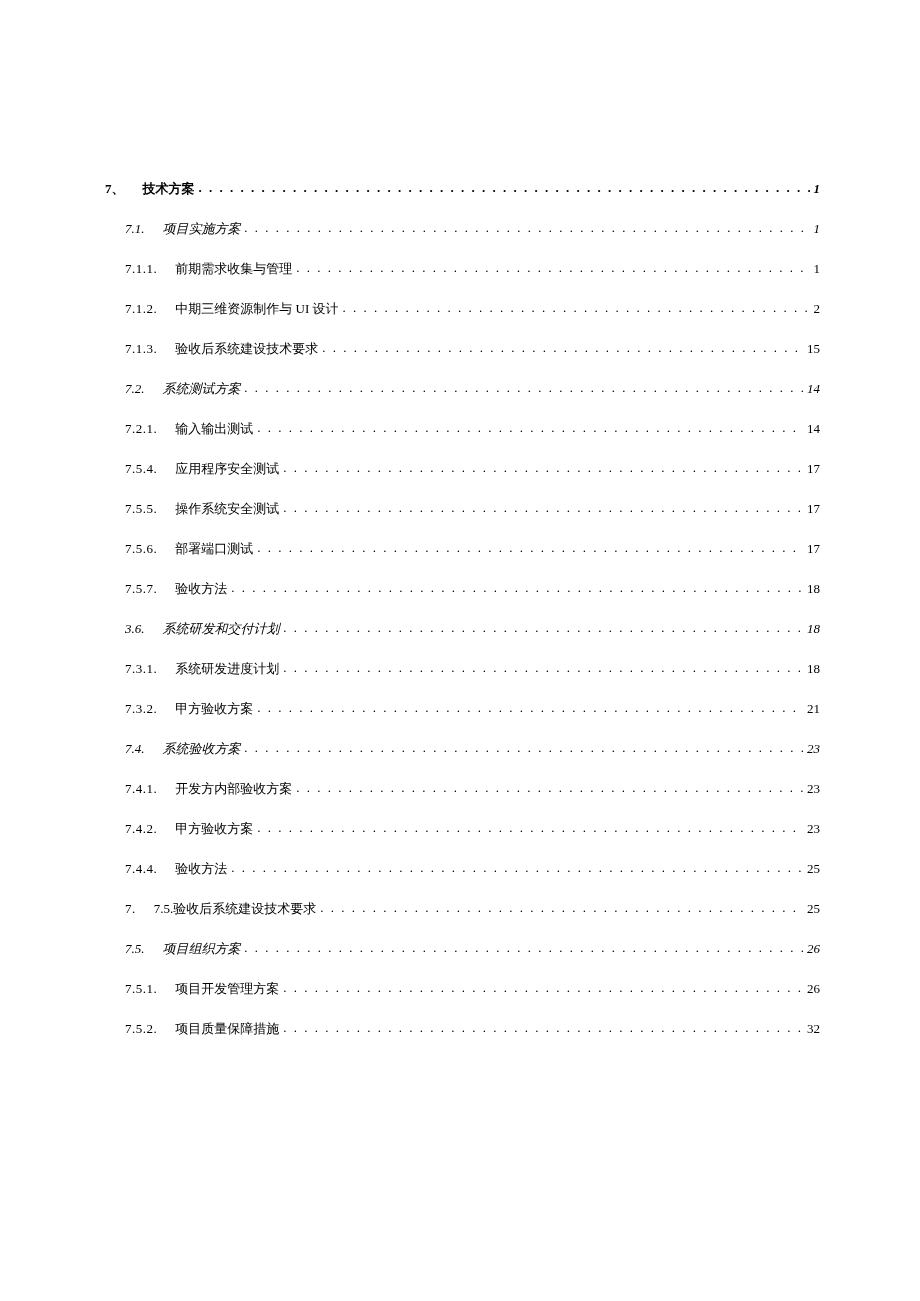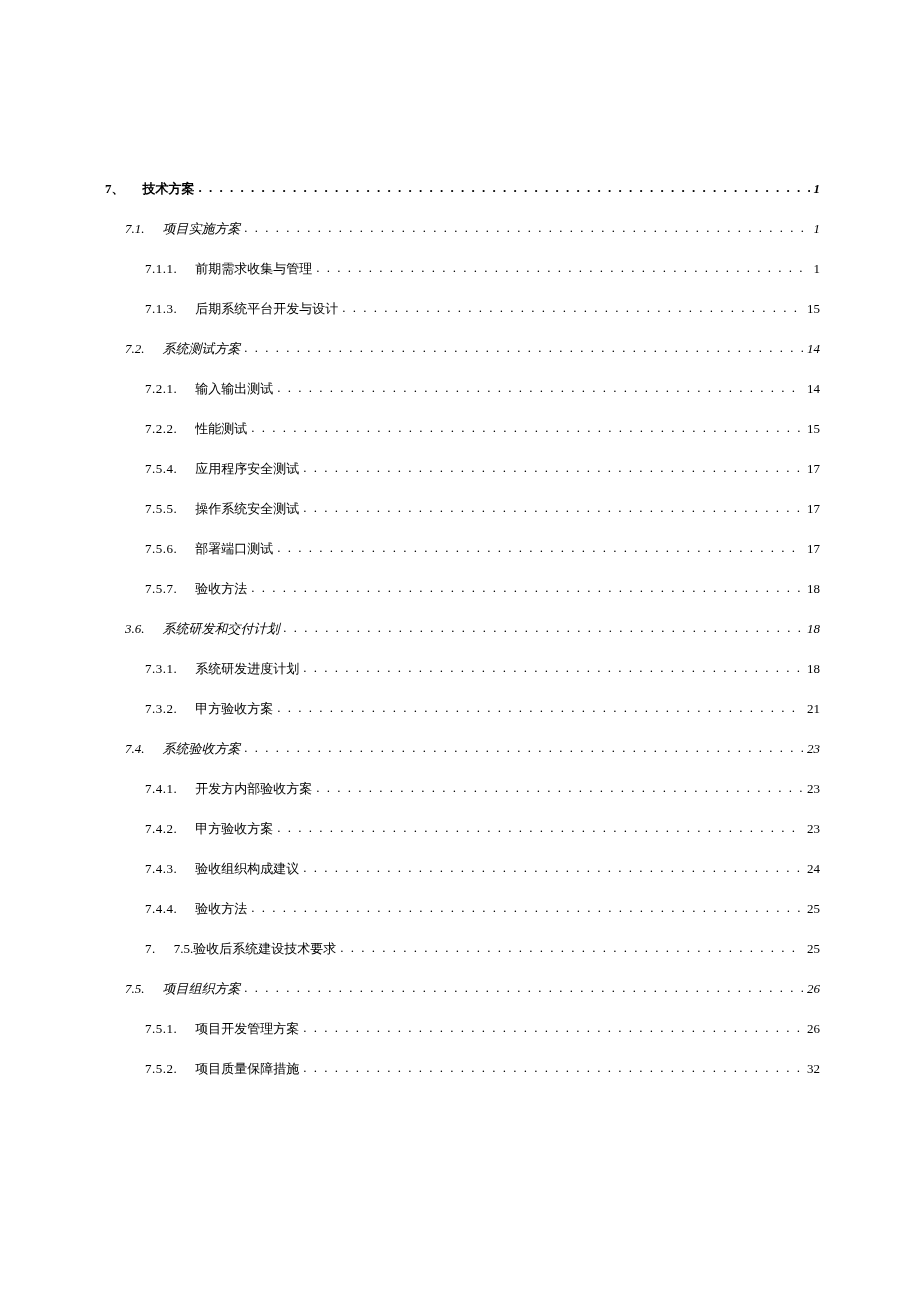--- a/index.html
+++ b/index.html
@@ -25,21 +25,21 @@
     }
     .toc-level-1 {
       font-weight: bold;
       margin-left: 0;
     }
     .toc-level-2 {
       font-style: italic;
       margin-left: 20px;
     }
     .toc-level-3 {
-      margin-left: 40px;
+      margin-left: 20px;
       text-align: right;
     }
     .toc-number {
       margin-right: 18px;
       flex-shrink: 0;
     }
     .toc-level-2 .toc-number {
     }
     .toc-level-3 .toc-number {
       margin-right: 18px;
@@ -85,44 +85,44 @@
       <span class="toc-dots"></span>
       <span class="toc-page">1</span>
     </div>
     <div class="toc-entry toc-level-3">
       <span class="toc-number">7.1.1.</span>
       <span class="toc-title">前期需求收集与管理</span>
       <span class="toc-dots"></span>
       <span class="toc-page">1</span>
     </div>
     <div class="toc-entry toc-level-3">
+      <span class="toc-number">7.1.2.</span>
+      <span class="toc-title">中期三维资源制作与 UI 设计</span>
+      <span class="toc-dots"></span>
+      <span class="toc-page">2</span>
+    </div>
+    <div class="toc-entry toc-level-3">
       <span class="toc-number">7.1.3.</span>
-      <span class="toc-title">后期系统平台开发与设计</span>
+      <span class="toc-title">验收后系统建设技术要求</span>
       <span class="toc-dots"></span>
       <span class="toc-page">15</span>
     </div>
     <div class="toc-entry toc-level-2">
       <span class="toc-number">7.2.</span>
       <span class="toc-title">系统测试方案</span>
       <span class="toc-dots"></span>
       <span class="toc-page">14</span>
     </div>
     <div class="toc-entry toc-level-3">
       <span class="toc-number">7.2.1.</span>
       <span class="toc-title">输入输出测试</span>
       <span class="toc-dots"></span>
       <span class="toc-page">14</span>
     </div>
     <div class="toc-entry toc-level-3">
-      <span class="toc-number">7.2.2.</span>
-      <span class="toc-title">性能测试</span>
-      <span class="toc-dots"></span>
-      <span class="toc-page">15</span>
-    </div>
-    <div class="toc-entry toc-level-3">
       <span class="toc-number">7.5.4.</span>
       <span class="toc-title">应用程序安全测试</span>
       <span class="toc-dots"></span>
       <span class="toc-page">17</span>
     </div>
     <div class="toc-entry toc-level-3">
       <span class="toc-number">7.5.5.</span>
       <span class="toc-title">操作系统安全测试</span>
       <span class="toc-dots"></span>
       <span class="toc-page">17</span>
@@ -167,26 +167,20 @@
       <span class="toc-number">7.4.1.</span>
       <span class="toc-title">开发方内部验收方案</span>
       <span class="toc-dots"></span>
       <span class="toc-page">23</span>
     </div>
     <div class="toc-entry toc-level-3">
       <span class="toc-number">7.4.2.</span>
       <span class="toc-title">甲方验收方案</span>
       <span class="toc-dots"></span>
       <span class="toc-page">23</span>
-    </div>
-    <div class="toc-entry toc-level-3">
-      <span class="toc-number">7.4.3.</span>
-      <span class="toc-title">验收组织构成建议</span>
-      <span class="toc-dots"></span>
-      <span class="toc-page">24</span>
     </div>
     <div class="toc-entry toc-level-3">
       <span class="toc-number">7.4.4.</span>
       <span class="toc-title">验收方法</span>
       <span class="toc-dots"></span>
       <span class="toc-page">25</span>
     </div>
     <div class="toc-entry toc-level-3">
       <span class="toc-number">7.</span>
       <span class="toc-title">7.5.验收后系统建设技术要求</span>

